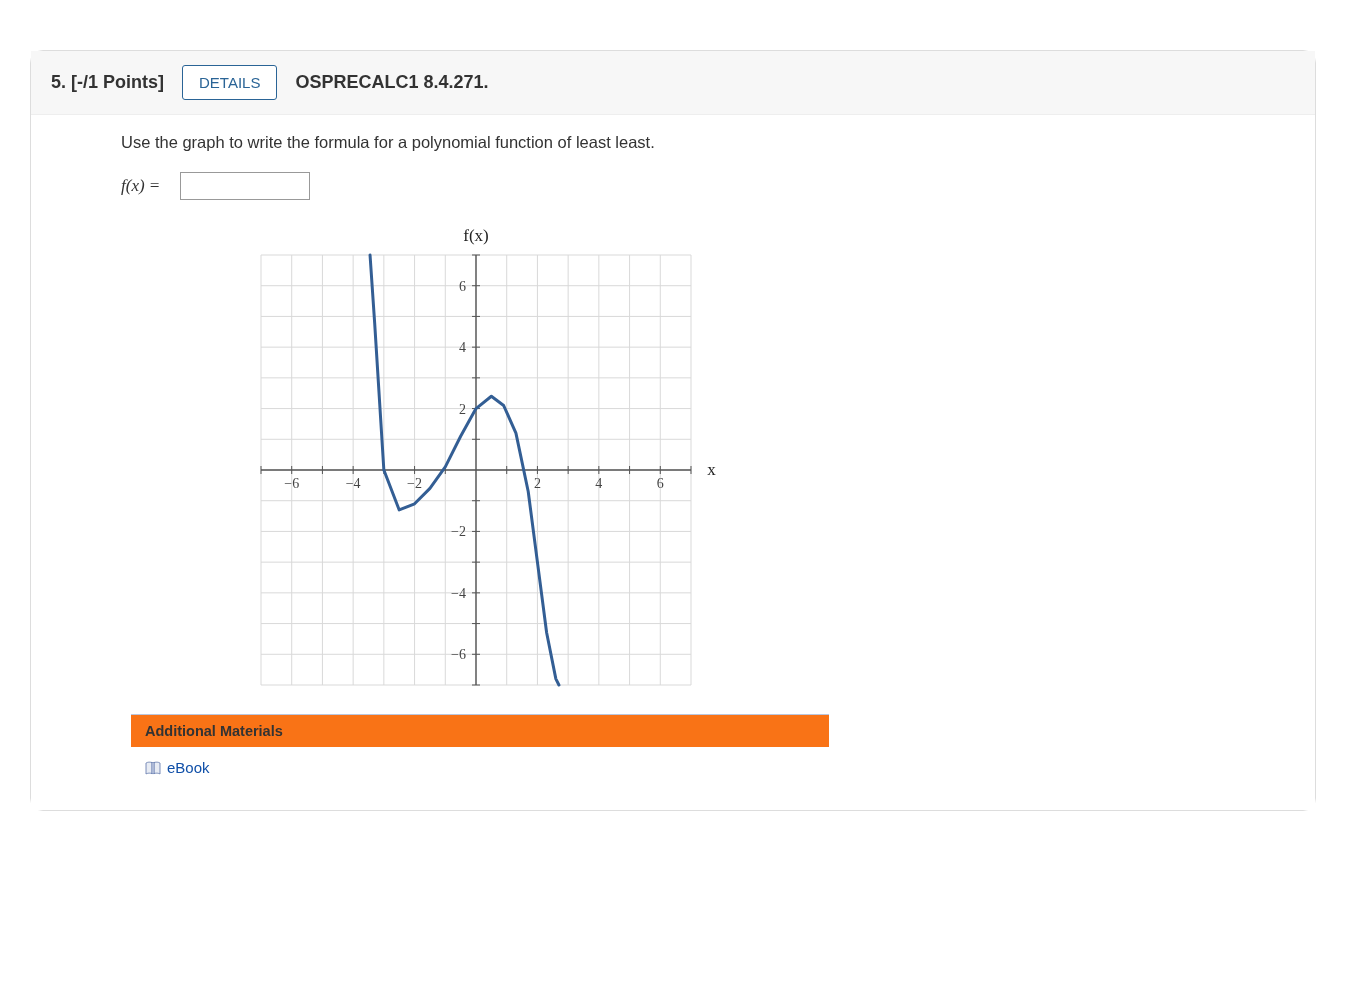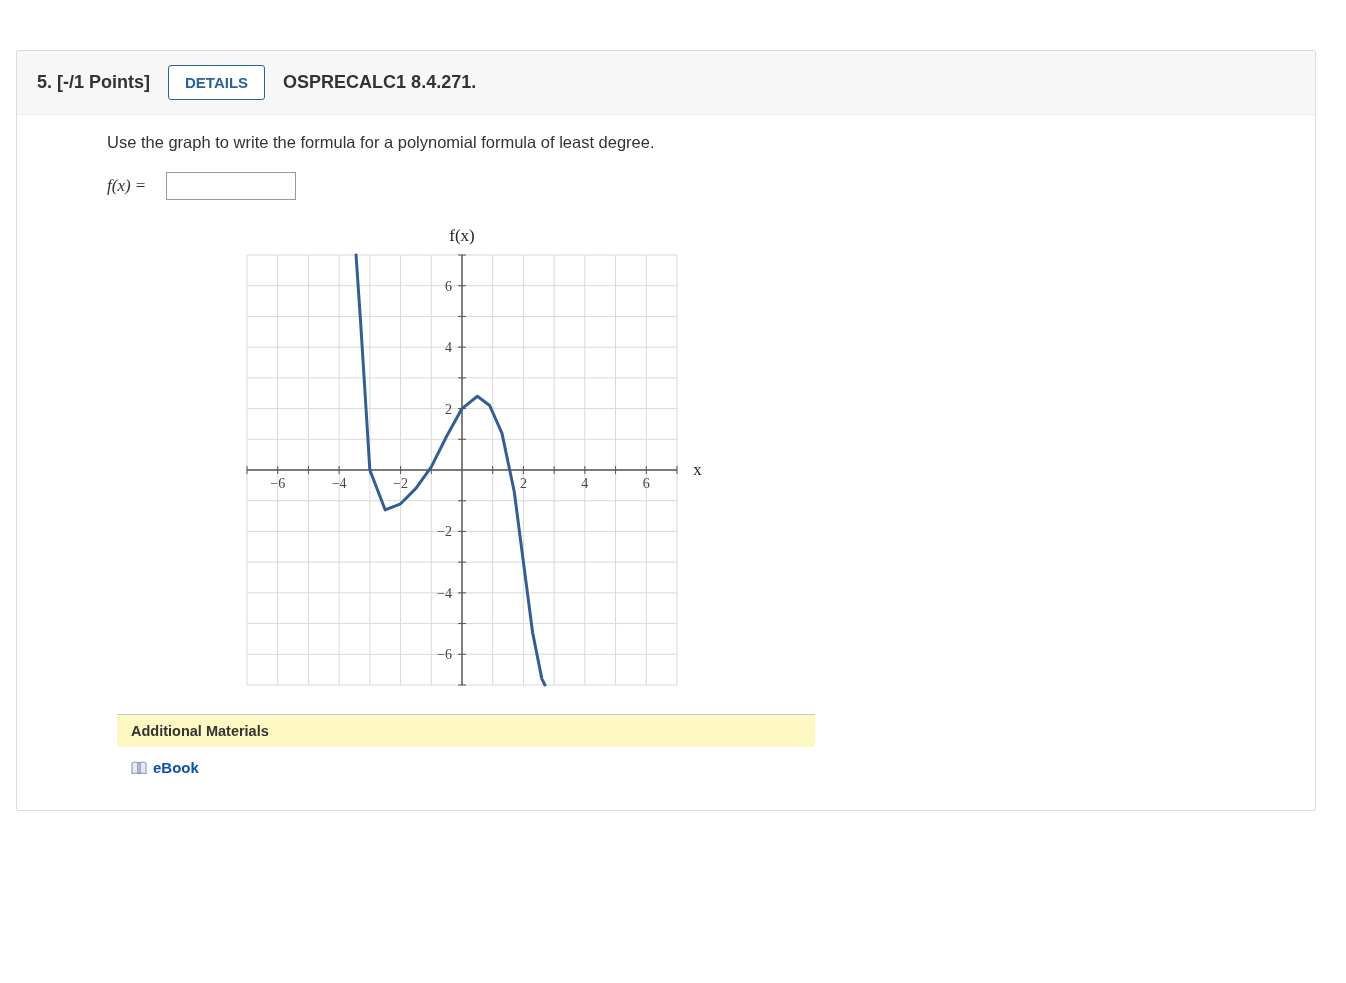--- a/index.html
+++ b/index.html
@@ -3,42 +3,42 @@
 <meta charset="utf-8">
 <style>
   body {
     margin: 0;
     padding: 0;
     font-family: "Helvetica Neue", Arial, sans-serif;
     background: #fff;
     color: #333;
   }
   .question-wrap {
-    margin: 50px 30px 0 16px;
+    margin: 50px 30px 0 30px;
     border: 1px solid #ddd;
-    border-radius: 2px;
+    border-radius: 13px;
   }
   .question-header {
     background: #f7f7f7;
     border-bottom: 1px solid #eee;
     padding: 14px 20px;
     display: flex;
     align-items: center;
     gap: 18px;
   }
   .question-number {
     font-weight: 700;
     font-size: 18px;
     color: #333;
   }
   .details-btn {
     border: 1px solid #2a6496;
     background: #fff;
     color: #2a6496;
-    font-weight: 700;
+    font-weight: 400;
     font-size: 15px;
     padding: 8px 16px;
     border-radius: 3px;
     cursor: pointer;
     font-family: inherit;
   }
   .location-text {
     font-weight: 700;
     font-size: 18px;
     color: #333;
@@ -68,40 +68,39 @@
     height: 26px;
     border: 1px solid #999;
     background: #fff;
     font-size: 14px;
     padding: 0 4px;
   }
   .graph-container {
     margin: 10px 0 10px 110px;
   }
   .materials-bar {
-    background: #fef9c3;
+    background: #f97316;
     padding: 8px 14px;
     font-weight: 700;
     font-size: 14.5px;
     color: #333;
     width: 670px;
     margin-left: 10px;
     border-top: 1px solid #bac6de;
   }
   .materials-links {
     padding: 12px 14px 0 14px;
     font-size: 15px;
     margin-left: 10px;
   }
   .materials-links .link-row {
     display: flex;
     align-items: center;
     gap: 6px;
     margin-bottom: 4px;
-    font-weight: bold;
   }
   .link-text {
     color: #0f4fa8;
     cursor: pointer;
   }
   .icon-svg {
     width: 16px;
     height: 14px;
     flex-shrink: 0;
   }
@@ -115,21 +114,21 @@
     <span class="question-number">
       <span>5.</span>
       <span>[-/1 Points]</span>
     </span>
     <button class="details-btn">DETAILS</button>
     <span class="location-text">OSPRECALC1 8.4.271.</span>
   </div>
 
   <div class="question-body">
 
-    <div class="prompt">Use the graph to write the formula for a polynomial formula of least degree.</div>
+    <div class="prompt">Use the graph to write the formula for a polynomial function of least least.</div>
 
     <div class="answer-row">
       <span class="answer-label">f(x) =</span>
       <input class="answer-input" type="text" value="" style="">
     </div>
 
     <div class="graph-container">
       <svg id="chart-svg" width="500" height="480">
           <line x1="30" y1="465" x2="30" y2="35" stroke="#d9d9d9" stroke-width="1"></line>
           <line x1="60.71428571428571" y1="465" x2="60.71428571428571" y2="35" stroke="#d9d9d9" stroke-width="1"></line>

